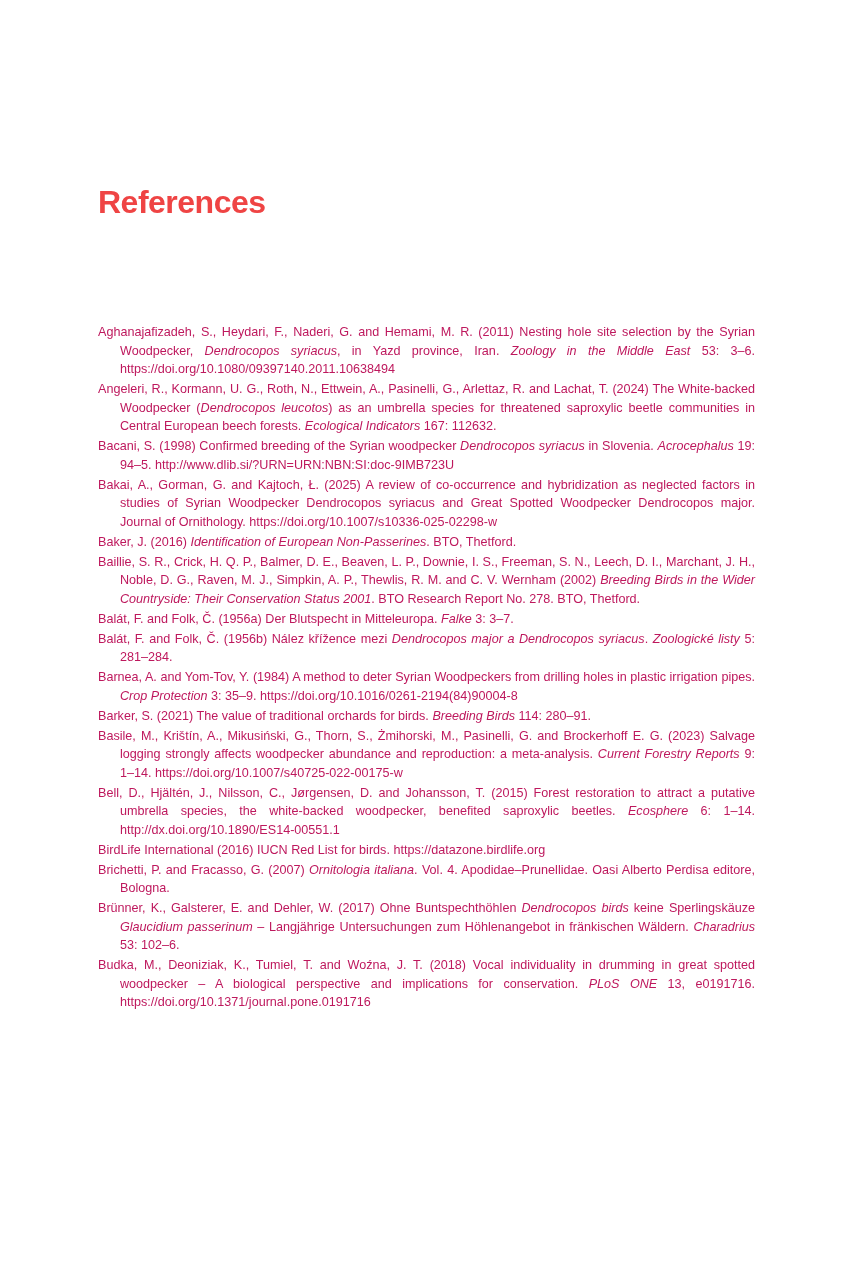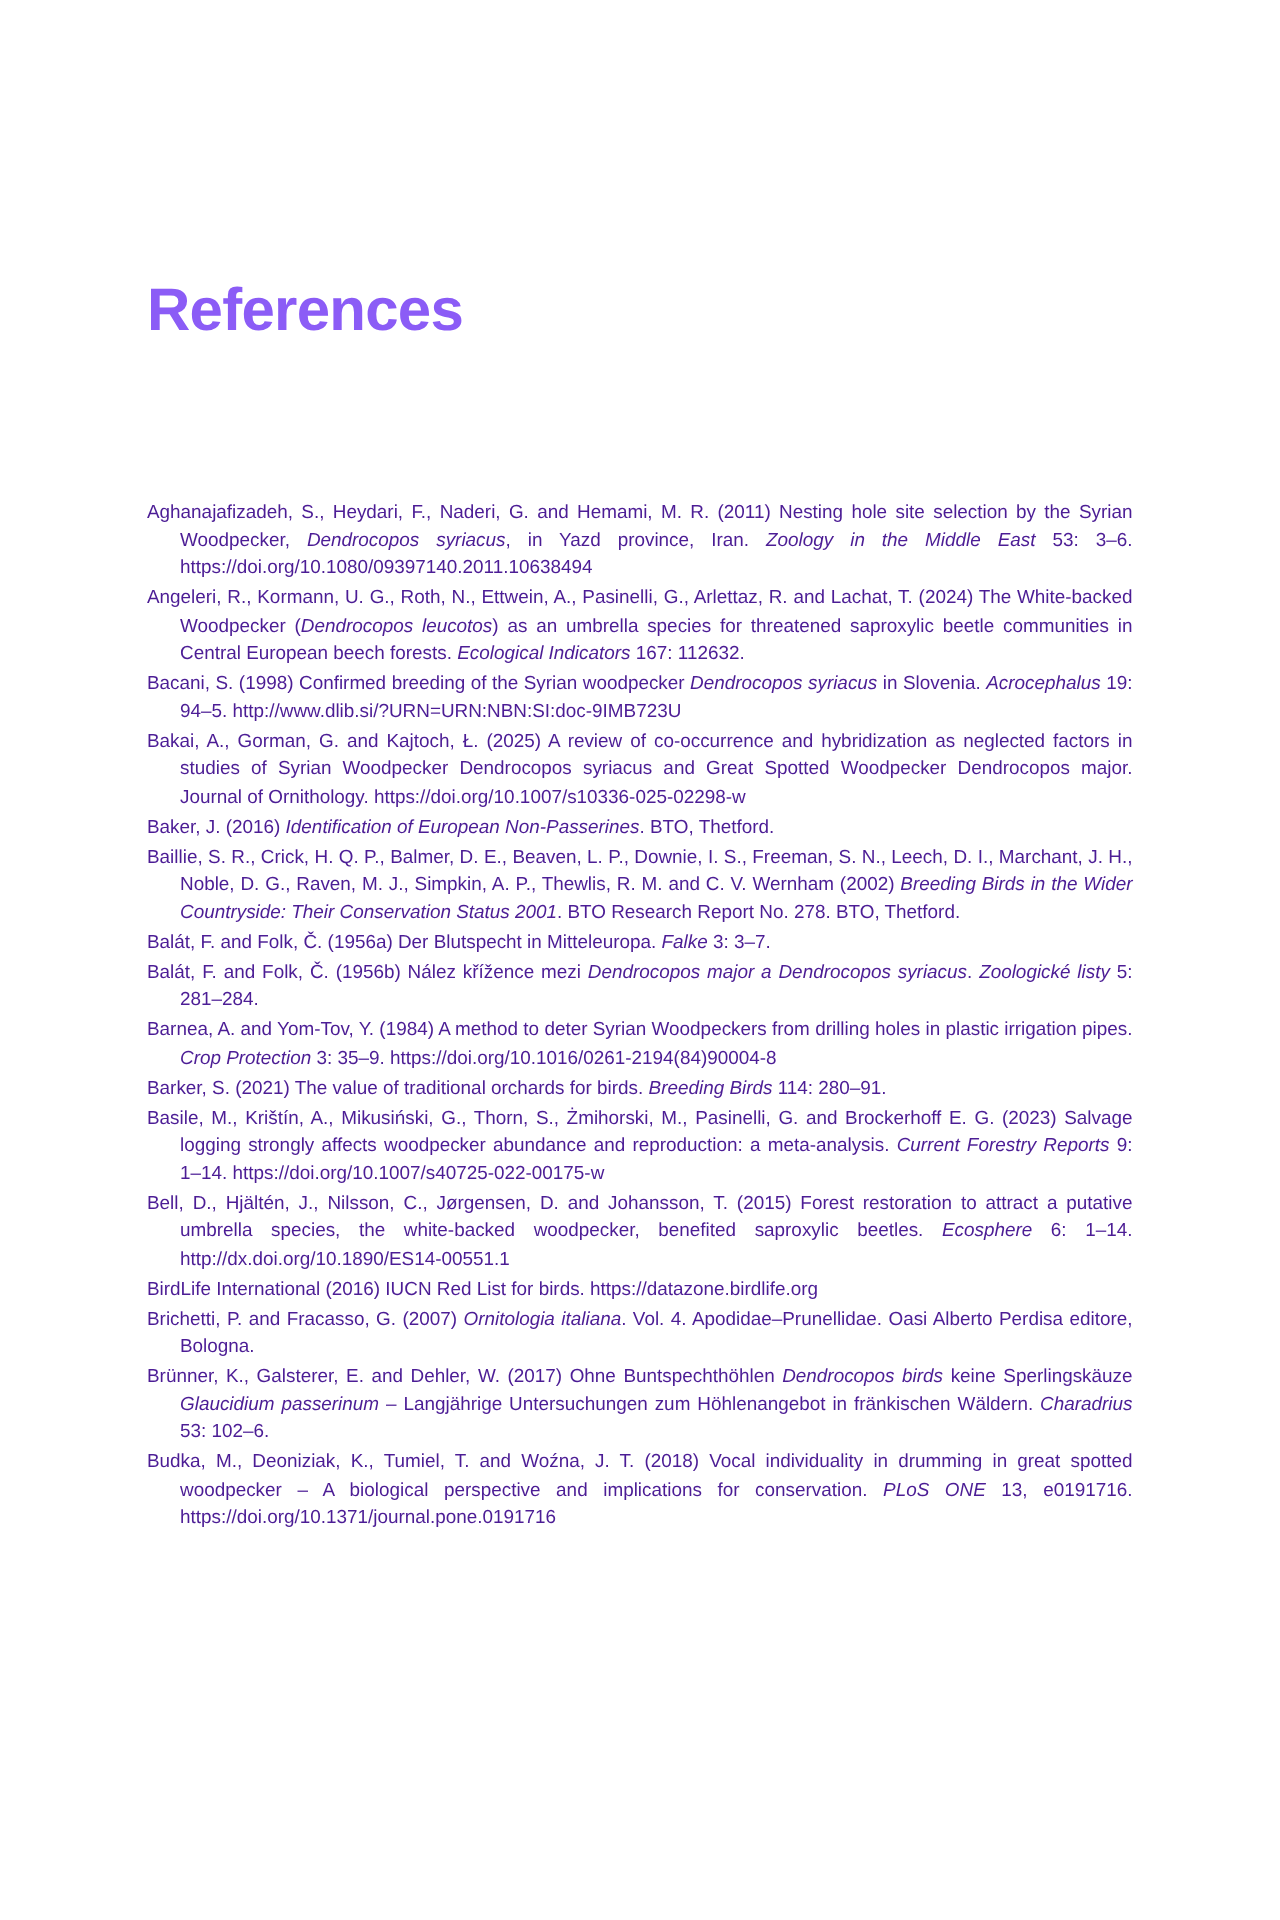--- a/index.html
+++ b/index.html
@@ -17,42 +17,42 @@
   .page {
     position: relative;
     width: 853px;
     height: 1280px;
     box-sizing: border-box;
     padding: 0 98px;
   }
   .page-title {
     margin: 0;
     padding-top: 185px;
-    font-size: 40px;
+    font-size: 32px;
     font-weight: bold;
-    color: #8b5cf6;
+    color: #ef4444;
     letter-spacing: -0.5px;
     line-height: 1.1;
   }
   .reference-list {
     margin: 0;
     padding: 0;
     list-style: none;
     margin-top: 103px;
     width: 657px;
   }
   .reference-item {
     font-size: 12.6px;
     line-height: 1.47;
     text-align: justify;
     text-justify: inter-word;
     margin-bottom: 1.5px;
     padding-left: 22px;
     text-indent: -22px;
-    color: #4c1d95;
+    color: #be185d;
     word-spacing: 0px;
   }
   .reference-item i {
     font-style: italic;
   }
 </style>
 </head>
 <body>
 
 <div class="page">

